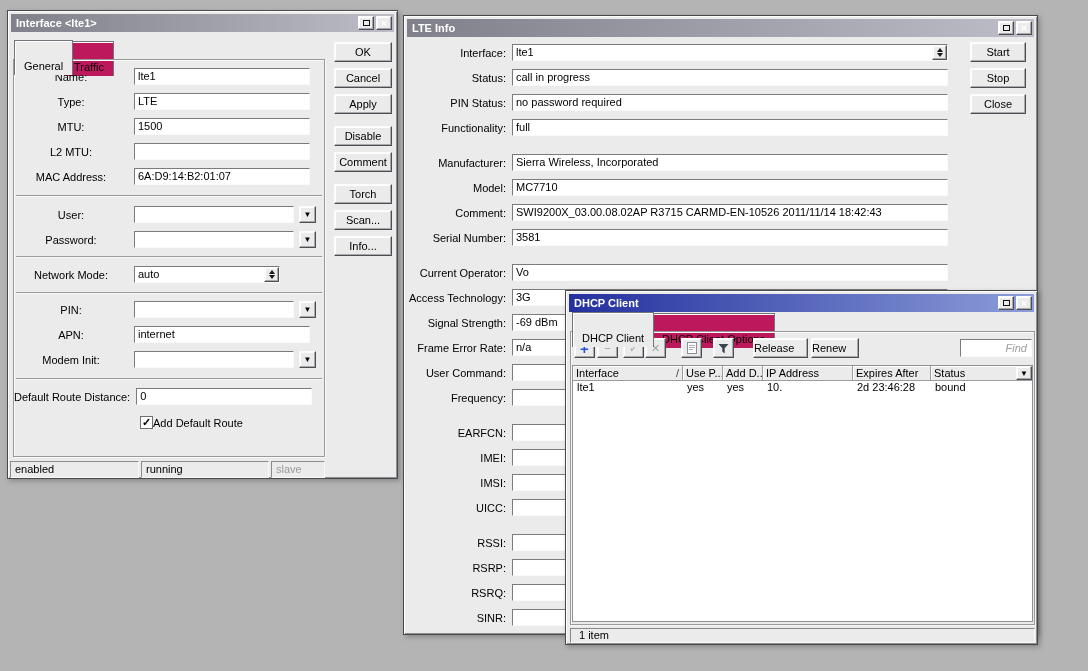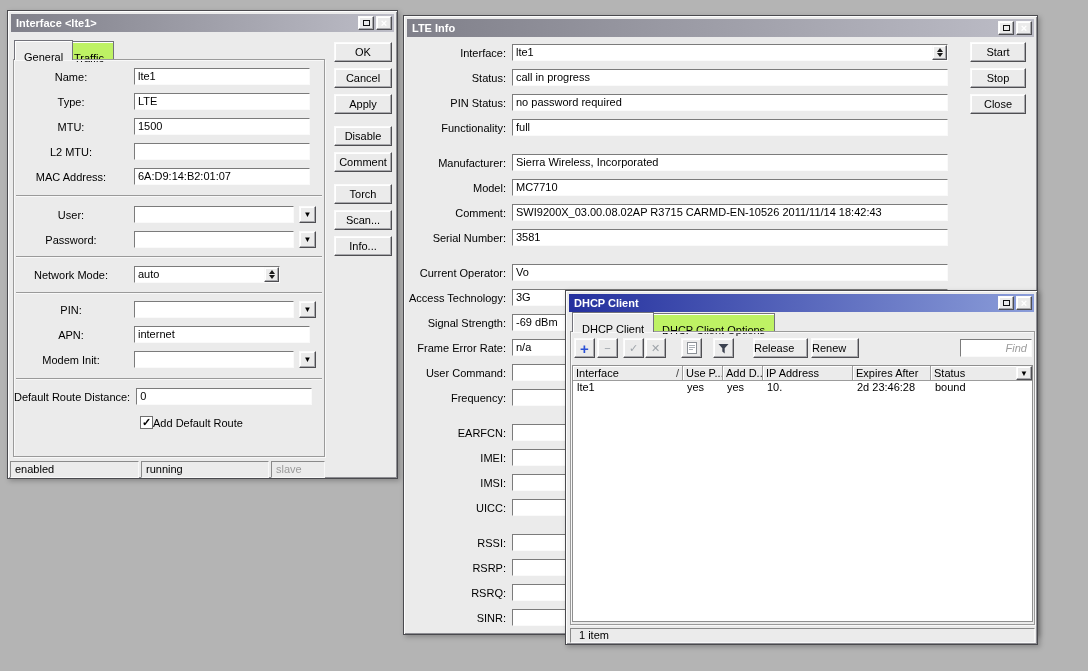--- a/index.html
+++ b/index.html
@@ -7,23 +7,23 @@
 body{background:#b4b4b4;font-family:"Liberation Sans",sans-serif;font-size:11px;color:#000;position:relative;overflow:hidden}
 .win{position:absolute;background:#ebebeb;border:1px solid #4a4a4e;box-shadow:inset 1px 1px 0 #fdfdfd,inset -1px -1px 0 #8e8e93,2px 2px 5px rgba(0,0,0,.25)}
 .tbar{position:absolute;left:3px;top:3px;right:3px;height:18px;display:flex;align-items:center;color:#fff;font-weight:bold;padding-left:5px;padding-right:2px}
 .tbar.inactive{background:linear-gradient(90deg,#80808a,#bdbdc7)}
 .tbar.active{background:linear-gradient(90deg,#24309e,#8b9dd9)}
 .sp{flex:1}
 .b3{background:#ebebeb;border:1px solid;border-color:#fbfbfb #4e4e52 #4e4e52 #fbfbfb;box-shadow:inset -1px -1px 0 #a9a9ad,inset 1px 1px 0 #fff}
 .tbtn{width:16px;height:14px;margin-left:2px;display:flex;align-items:center;justify-content:center;font-size:11px;font-weight:bold;line-height:1}
 .resticon{width:7px;height:6px;border:1px solid #111}
 .sunken{background:#fff;border:1px solid;border-color:#7b7b7b #fafafa #fafafa #7b7b7b}
-.tab{position:absolute;background:#ebebeb;border:1px solid #73737b;border-bottom:none;box-shadow:inset 1px 1px 0 #fff;line-height:17px;padding:8px 9px;white-space:nowrap}
+.tab{position:absolute;background:#ebebeb;border:1px solid #73737b;border-bottom:none;box-shadow:inset 1px 1px 0 #fff;line-height:17px;padding:17px 9px;white-space:nowrap}
 .tab.on{height:20px;z-index:6}
-.tab.off{height:18px;background:#bef264}
+.tab.off{height:18px;background:#be185d}
 .frame{position:absolute;border:1px solid #9a9a9a;box-shadow:inset 1px 1px 0 #f8f8f8,1px 1px 0 #f8f8f8}
 .hsep{position:absolute;height:2px;border-top:1px solid #9a9a9a;border-bottom:1px solid #f8f8f8}
 .irow{position:absolute;left:6px;display:flex;align-items:center;height:17px}
 .ilbl{flex:0 0 120px;text-align:center;padding-right:6px;white-space:nowrap}
 .inp{height:17px;padding:1px 3px;line-height:13px;position:relative;white-space:nowrap;overflow:hidden}
 .w176{width:176px}.w160{width:160px}.w146{width:146px;padding-right:17px}
 .ddbtn{margin-left:5px;width:17px;height:17px;display:flex;align-items:center;justify-content:center;font-size:8px;line-height:1}
 .spinbtn{position:absolute;right:0;top:0;width:15px;height:15px;display:flex;flex-direction:column;align-items:center;justify-content:center;gap:1px}
 .tu{width:0;height:0;border-left:3px solid transparent;border-right:3px solid transparent;border-bottom:4px solid #1a1a1a}
 .td{width:0;height:0;border-left:3px solid transparent;border-right:3px solid transparent;border-top:4px solid #1a1a1a}

